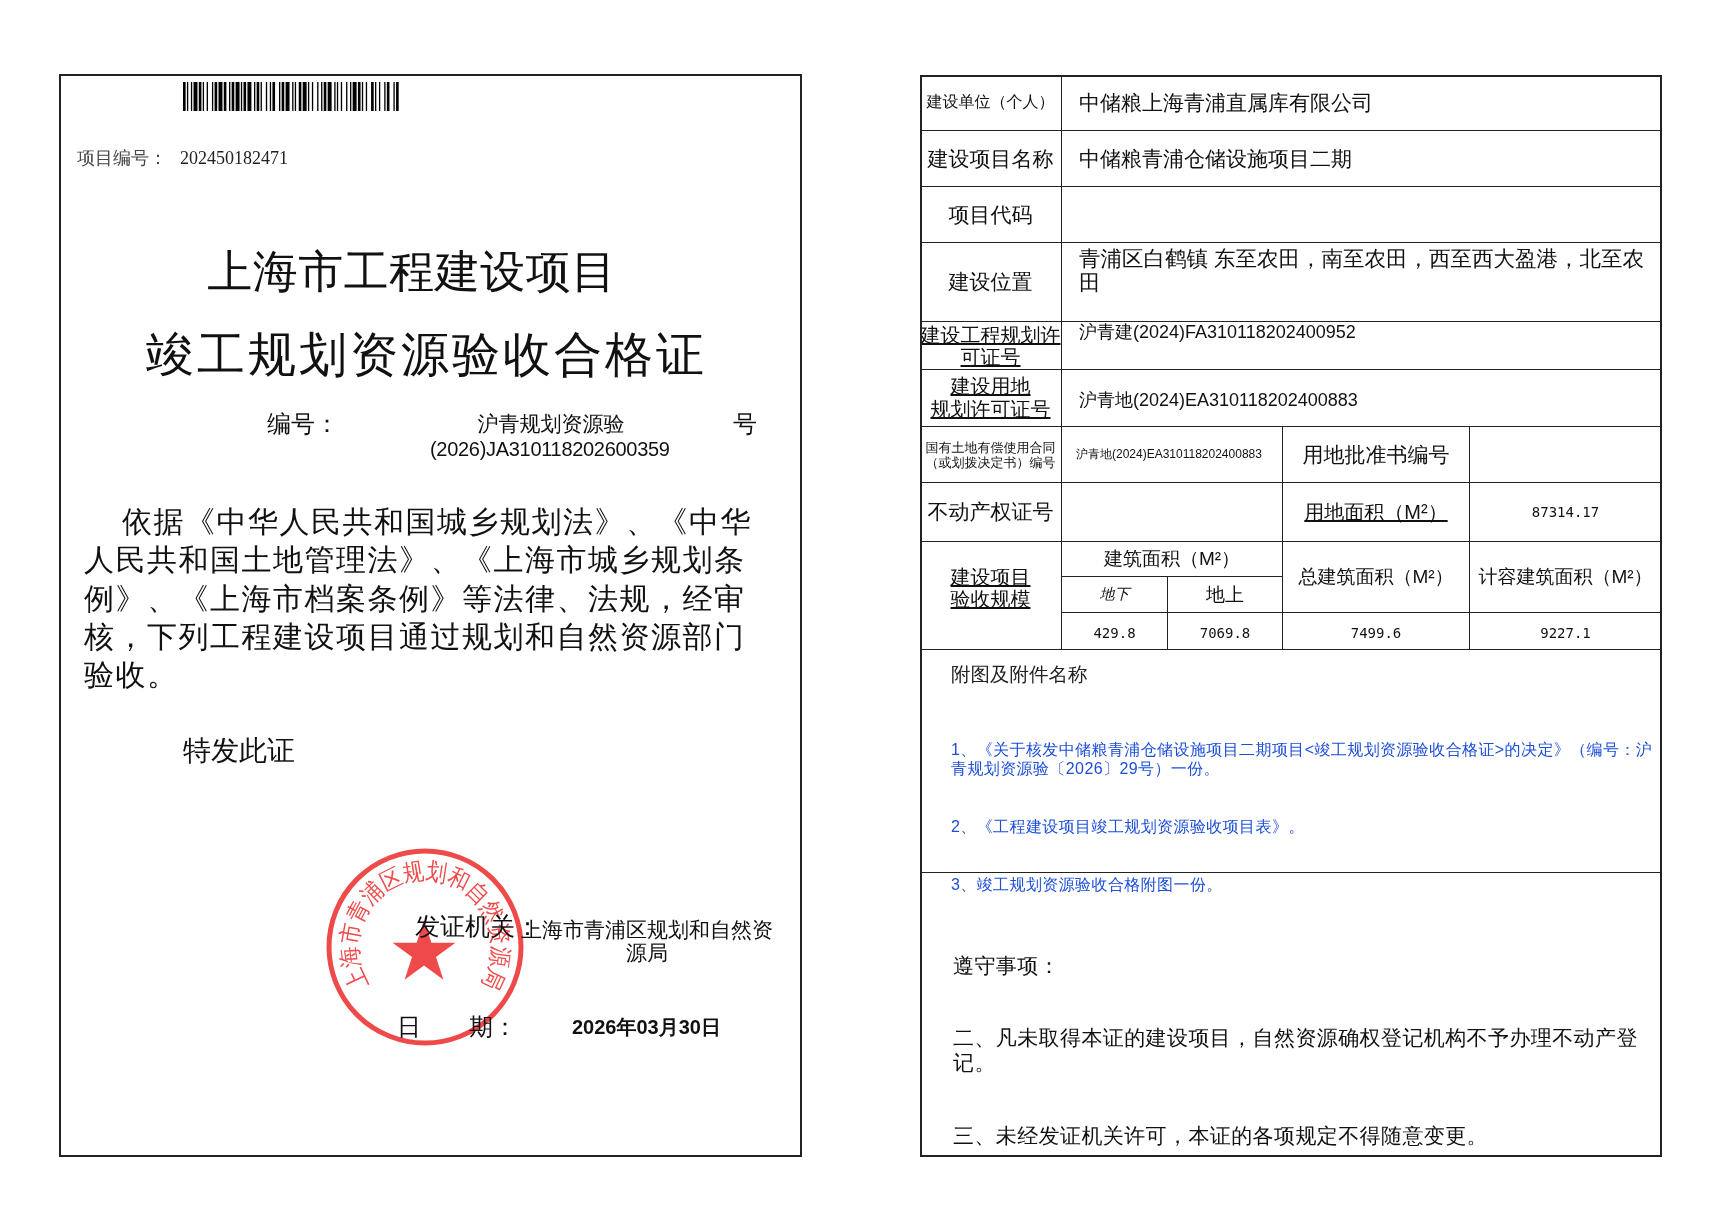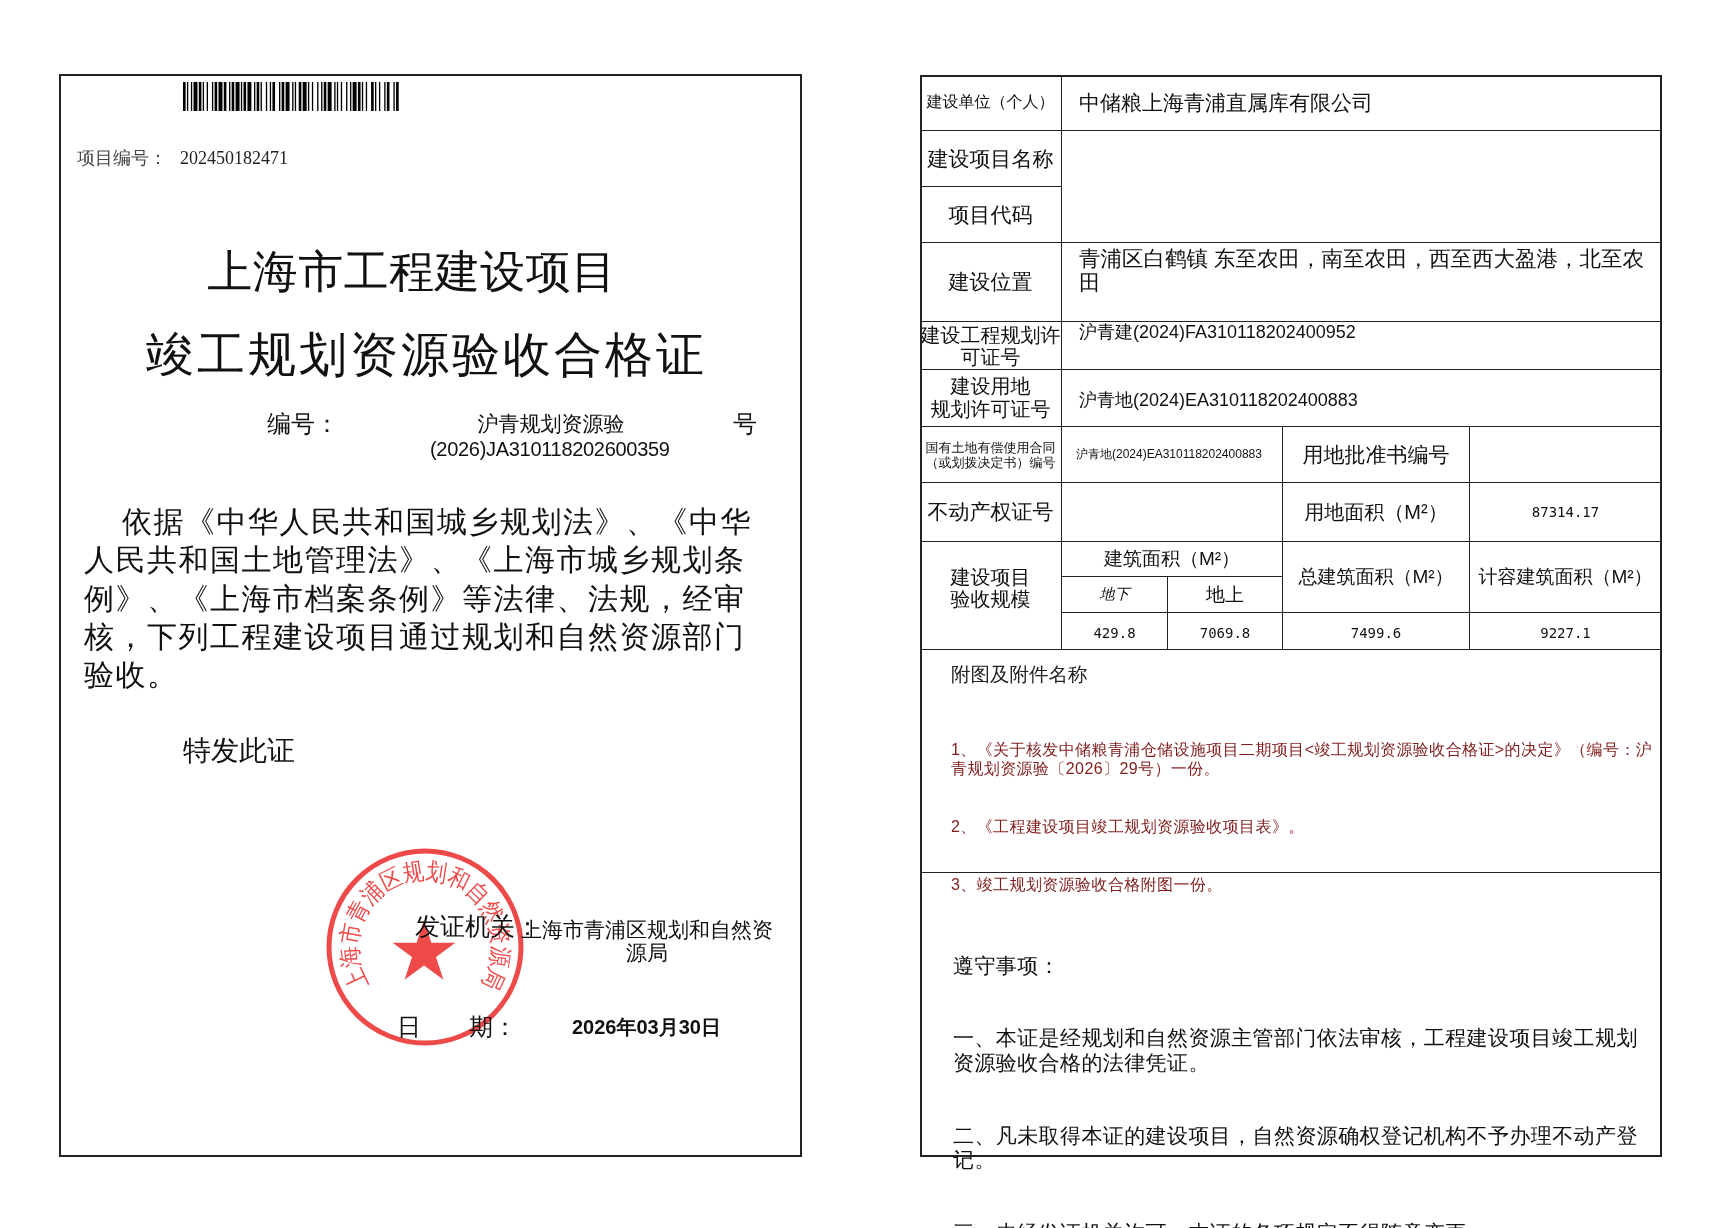--- a/index.html
+++ b/index.html
@@ -38,24 +38,24 @@
   
   .form { position:absolute; left:920px; top:75px; width:742px; height:1082px; }
   .form-frame { position:absolute; left:0; top:0; width:742px; height:1082px; border:2px solid #222; box-sizing:border-box; pointer-events:none; }
   .cell {
     position:absolute; box-sizing:border-box;
     border-right:1.5px solid #222; border-bottom:1.5px solid #222;
     display:flex; align-items:center; justify-content:center; text-align:center;
     white-space:pre-line; color:#111;
   }
   .cell.val { justify-content:flex-start; text-align:left; padding-left:17px; }
-  .lbl-20 { font-size:20px; }
+  .lbl-20 { font-size:20px;text-decoration:underline; }
   .lbl-21 { font-size:21px; line-height:24px; }
   .attach-title { position:absolute; left:31px; top:590px; font-size:19.5px; line-height:19.5px; color:#222; }
-  .attach-list { position:absolute; left:31px; top:626px; font-size:16px; line-height:19.3px; letter-spacing:0.4px; white-space:pre; color:#7f1d1d; }
+  .attach-list { position:absolute; left:31px; top:626px; font-size:16px; line-height:19.3px; letter-spacing:0.4px; white-space:pre; color:#1d4ed8; }
   .notes { position:absolute; left:33px; top:830px; font-size:21px; line-height:24.3px; letter-spacing:0.4px; white-space:pre; color:#111; }
   .notes div, .attach-list div { white-space:pre; }
 </style>
 </head>
 <body>
 
 <div class="doc-left"></div>
 
 <svg class="abs" id="barcode" style="left:183px; top:82px; width:217px; height:29px;" preserveAspectRatio="none" viewBox="0 0 165 10">
     <rect x="0" y="0" width="2" height="10" fill="#000"></rect>
@@ -149,20 +149,22 @@
 
 <div class="form">
 
   <div class="cell" style="left:0;top:0;width:142px;height:56px;font-size:16px;">
     <span>建设单位（个人）</span></div>
   <div class="cell val" style="left:142px;top:0;width:600px;height:56px;font-size:21px;">
     <span>中储粮上海青浦直属库有限公司</span></div>
 
   <div class="cell lbl-21" style="left:0;top:56px;width:142px;height:56px;">
     <span>建设项目名称</span></div>
+  <div class="cell val" style="left:142px;top:56px;width:600px;height:56px;font-size:21px;">
+    <span>中储粮青浦仓储设施项目二期</span></div>
 
   <div class="cell lbl-21" style="left:0;top:112px;width:142px;height:56px;">
     <span>项目代码</span></div>
   <div class="cell val" style="left:142px;top:112px;width:600px;height:56px;font-size:21px;">
     <span></span></div>
 
   <div class="cell lbl-21" style="left:0;top:168px;width:142px;height:79px;">
     <span>建设位置</span></div>
   <div class="cell val" style="left:142px;top:168px;width:600px;height:79px;align-items:flex-start;padding-top:4px;font-size:21.5px;line-height:24px;white-space:normal;">
     <span style="display:block;width:575px;">青浦区白鹤镇 东至农田，南至农田，西至西大盈港，北至农田</span>
@@ -226,22 +228,20 @@
   <div class="attach-list">
     <div>1、《关于核发中储粮青浦仓储设施项目二期项目&lt;竣工规划资源验收合格证&gt;的决定》（编号：沪
 青规划资源验〔2026〕29号）一份。</div>
     <div>2、《工程建设项目竣工规划资源验收项目表》。</div>
     <div>3、竣工规划资源验收合格附图一份。</div>
   </div>
 
   <div class="cell" style="left:0;top:798px;width:742px;height:284px;"></div>
   <div class="notes">
     <div>遵守事项：</div>
-    <div>一、本证是经规划和自然资源主管部门依法审核，工程建设项目竣工规划
-资源验收合格的法律凭证。</div>
     <div>二、凡未取得本证的建设项目，自然资源确权登记机构不予办理不动产登
 记。</div>
     <div>三、未经发证机关许可，本证的各项规定不得随意变更。</div>
     
   </div>
 
   <div class="form-frame"></div>
 </div>
 
 </body></html>

